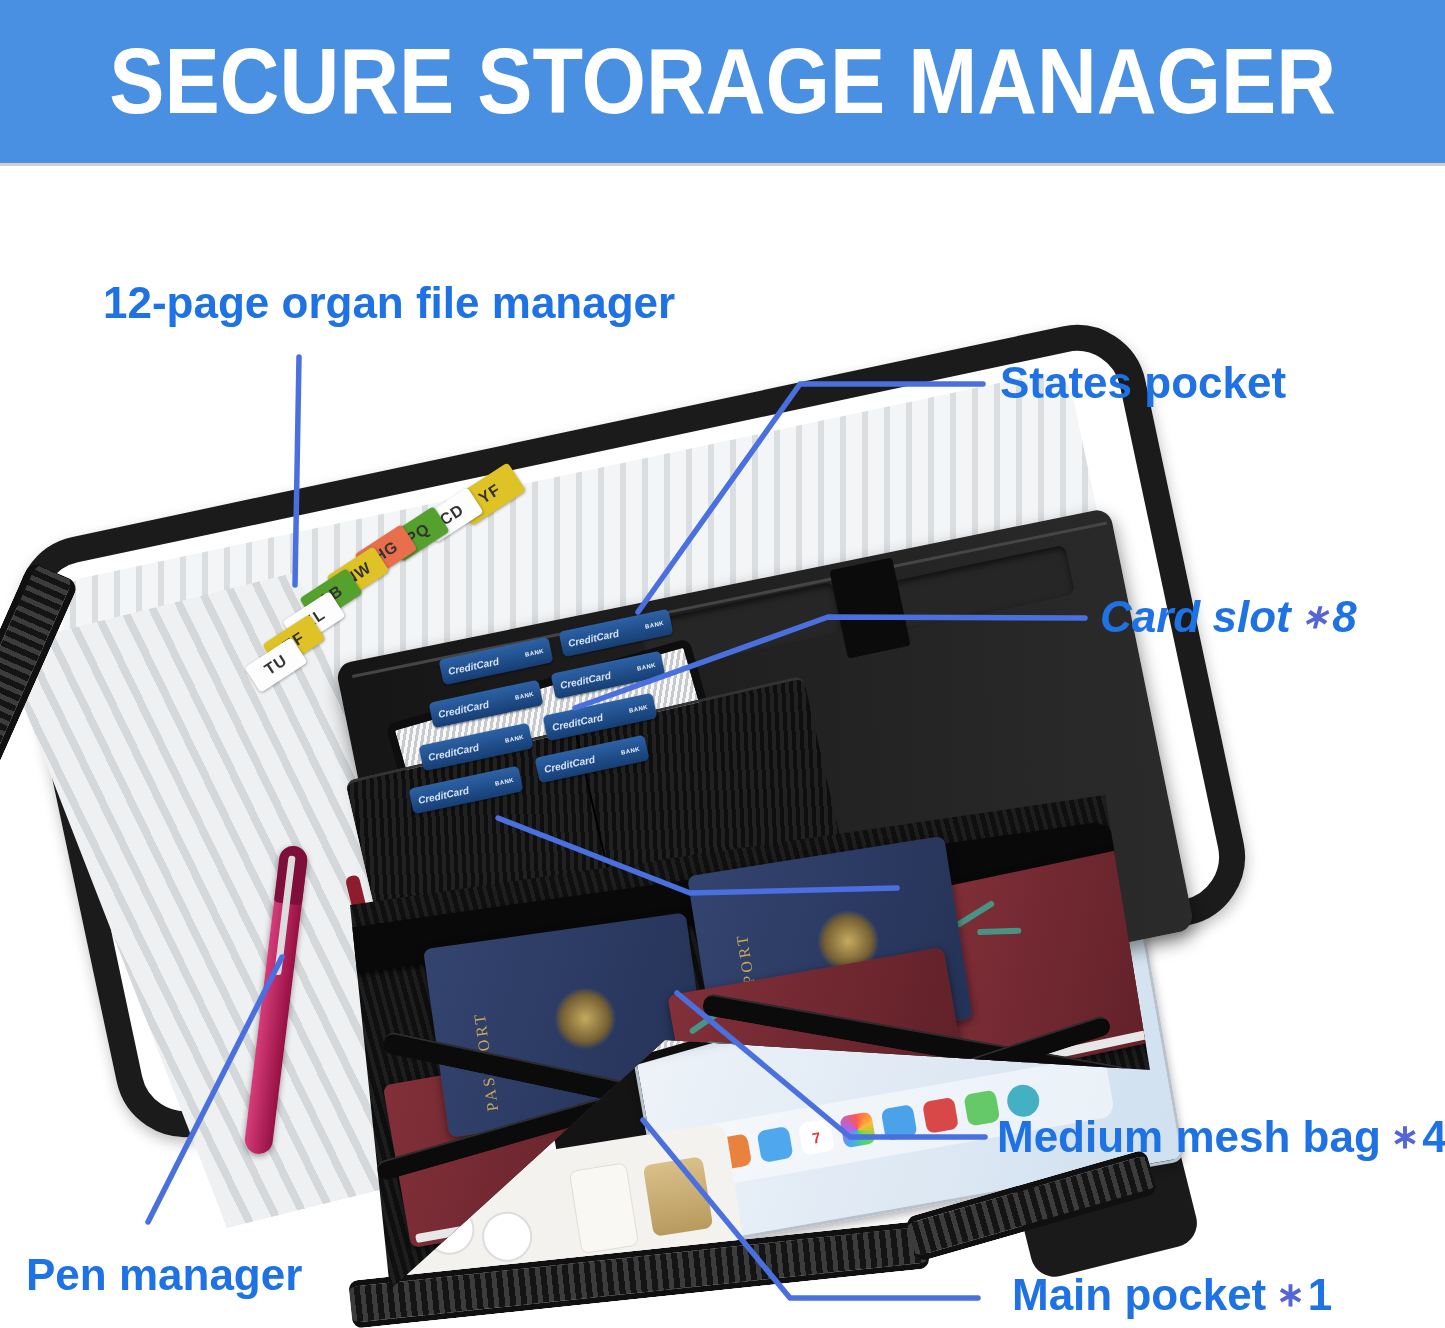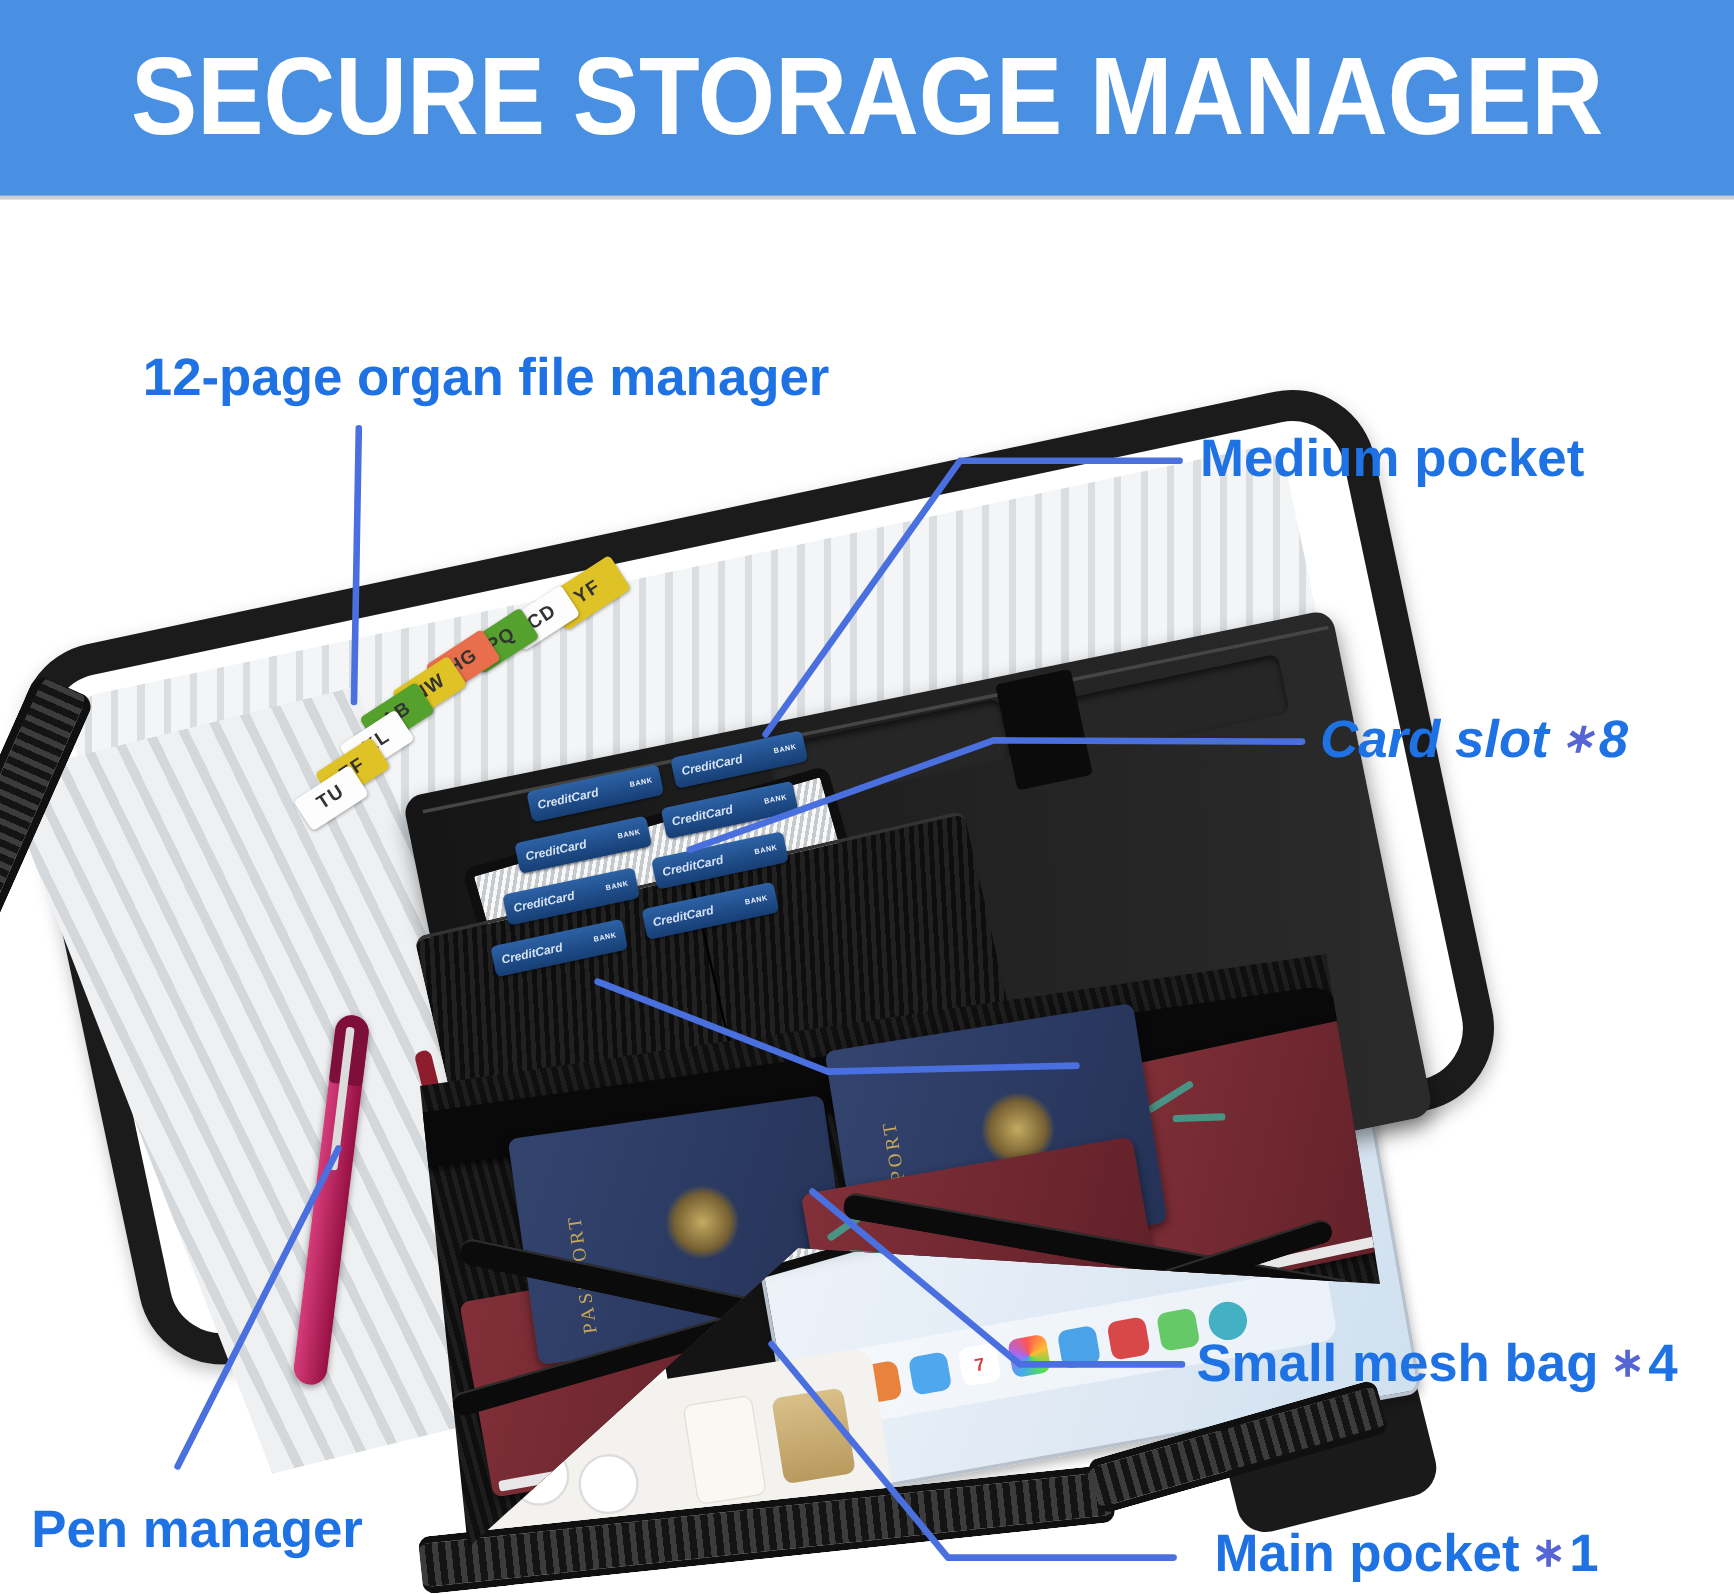--- a/index.html
+++ b/index.html
@@ -268,31 +268,31 @@
   <svg class="lines" width="1445" height="1328" viewBox="0 0 1445 1328">
     <polyline points="299,357 295,585"></polyline>
     <polyline points="983,384 800,384 638,612"></polyline>
     <polyline points="1085,618 828,617 575,708"></polyline>
     <polyline points="897,888 690,893 498,818"></polyline>
     <polyline points="985,1137 850,1137 677,993"></polyline>
     <polyline points="978,1298 790,1298 643,1120"></polyline>
     <polyline points="148,1222 282,957"></polyline>
   </svg>
 
-  <div class="callout-label" style="left:103px;top:290px;margin-left:16px;">
+  <div class="callout-label" style="left:103px;top:278px;">
     <span>12-page organ file manager</span>
   </div>
   <div class="callout-label" style="left:1000px;top:358px;">
-    <span>Medium pocket</span>
+    <span>States pocket</span>
   </div>
   <div class="callout-label" style="left:1100px;top:592px;font-style:italic;">
     <span>Card slot</span><span class="star">∗</span><span>8</span>
   </div>
   <div class="callout-label" style="left:997px;top:1112px;">
-    <span>Small mesh bag</span><span class="star">∗</span><span>4</span>
+    <span>Medium mesh bag</span><span class="star">∗</span><span>4</span>
   </div>
   <div class="callout-label" style="left:1012px;top:1270px;">
     <span>Main pocket</span><span class="star">∗</span><span>1</span>
   </div>
   <div class="callout-label" style="left:26px;top:1250px;">
     <span>Pen manager</span>
   </div>
 
 </div>
 

